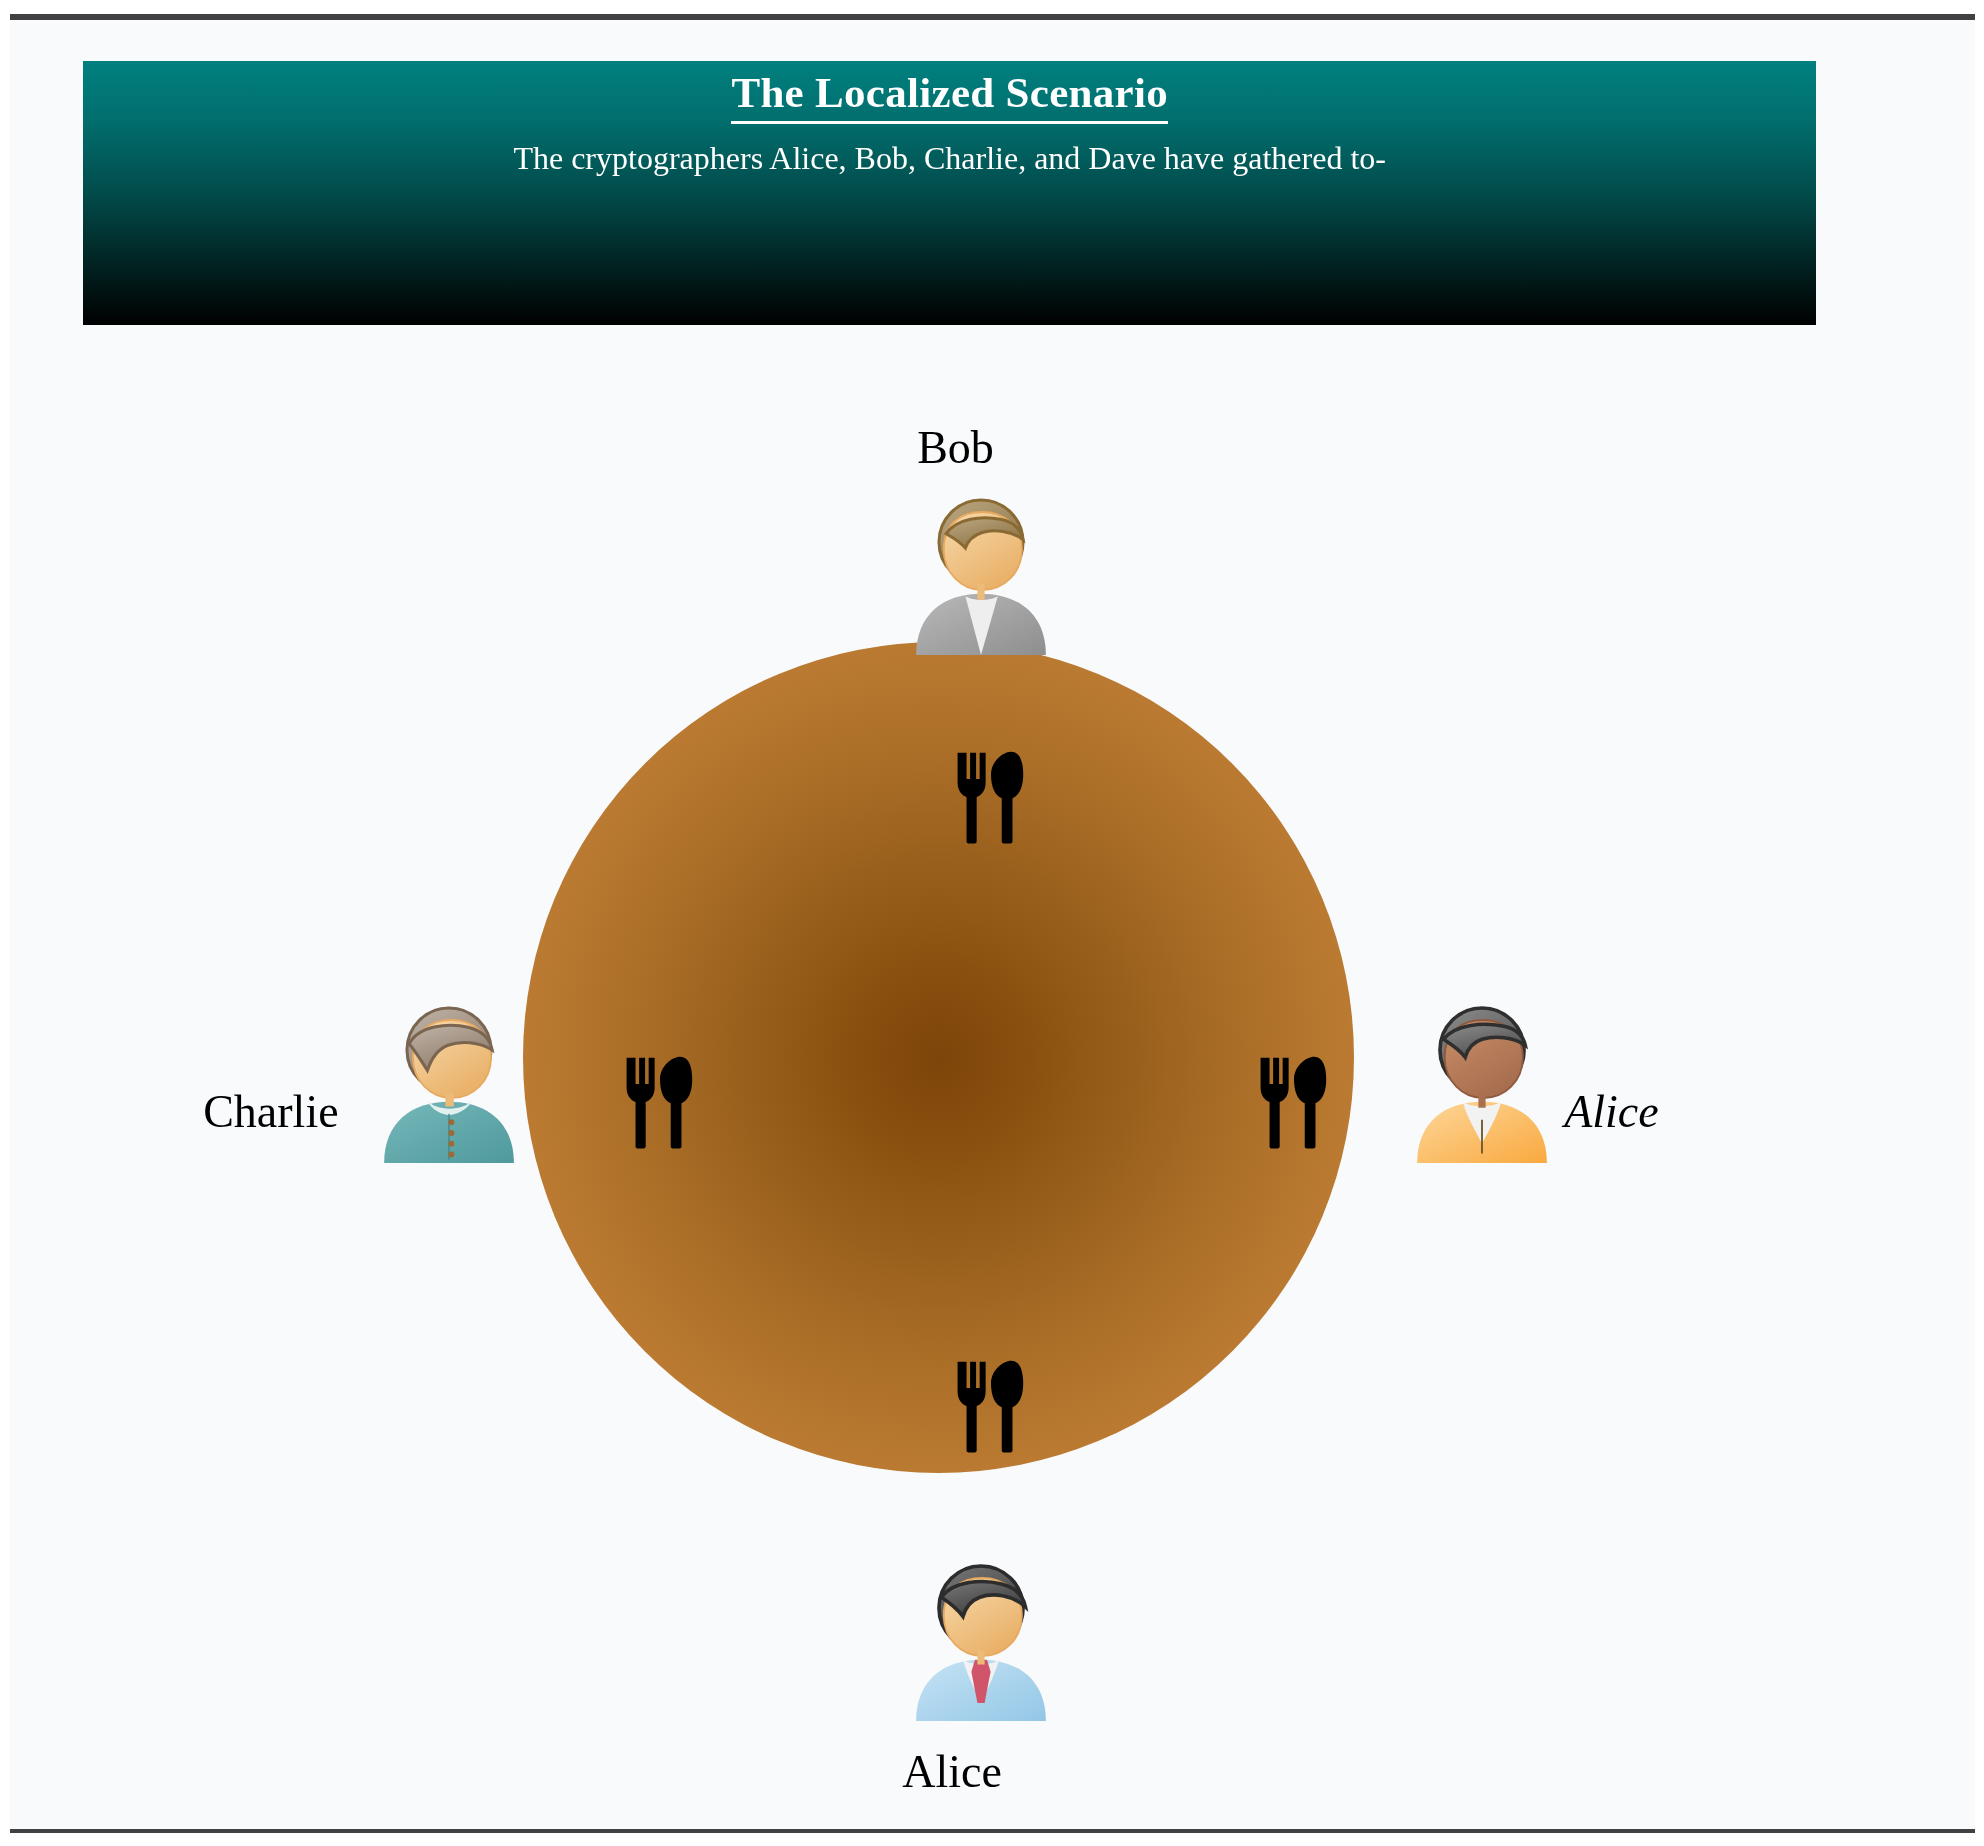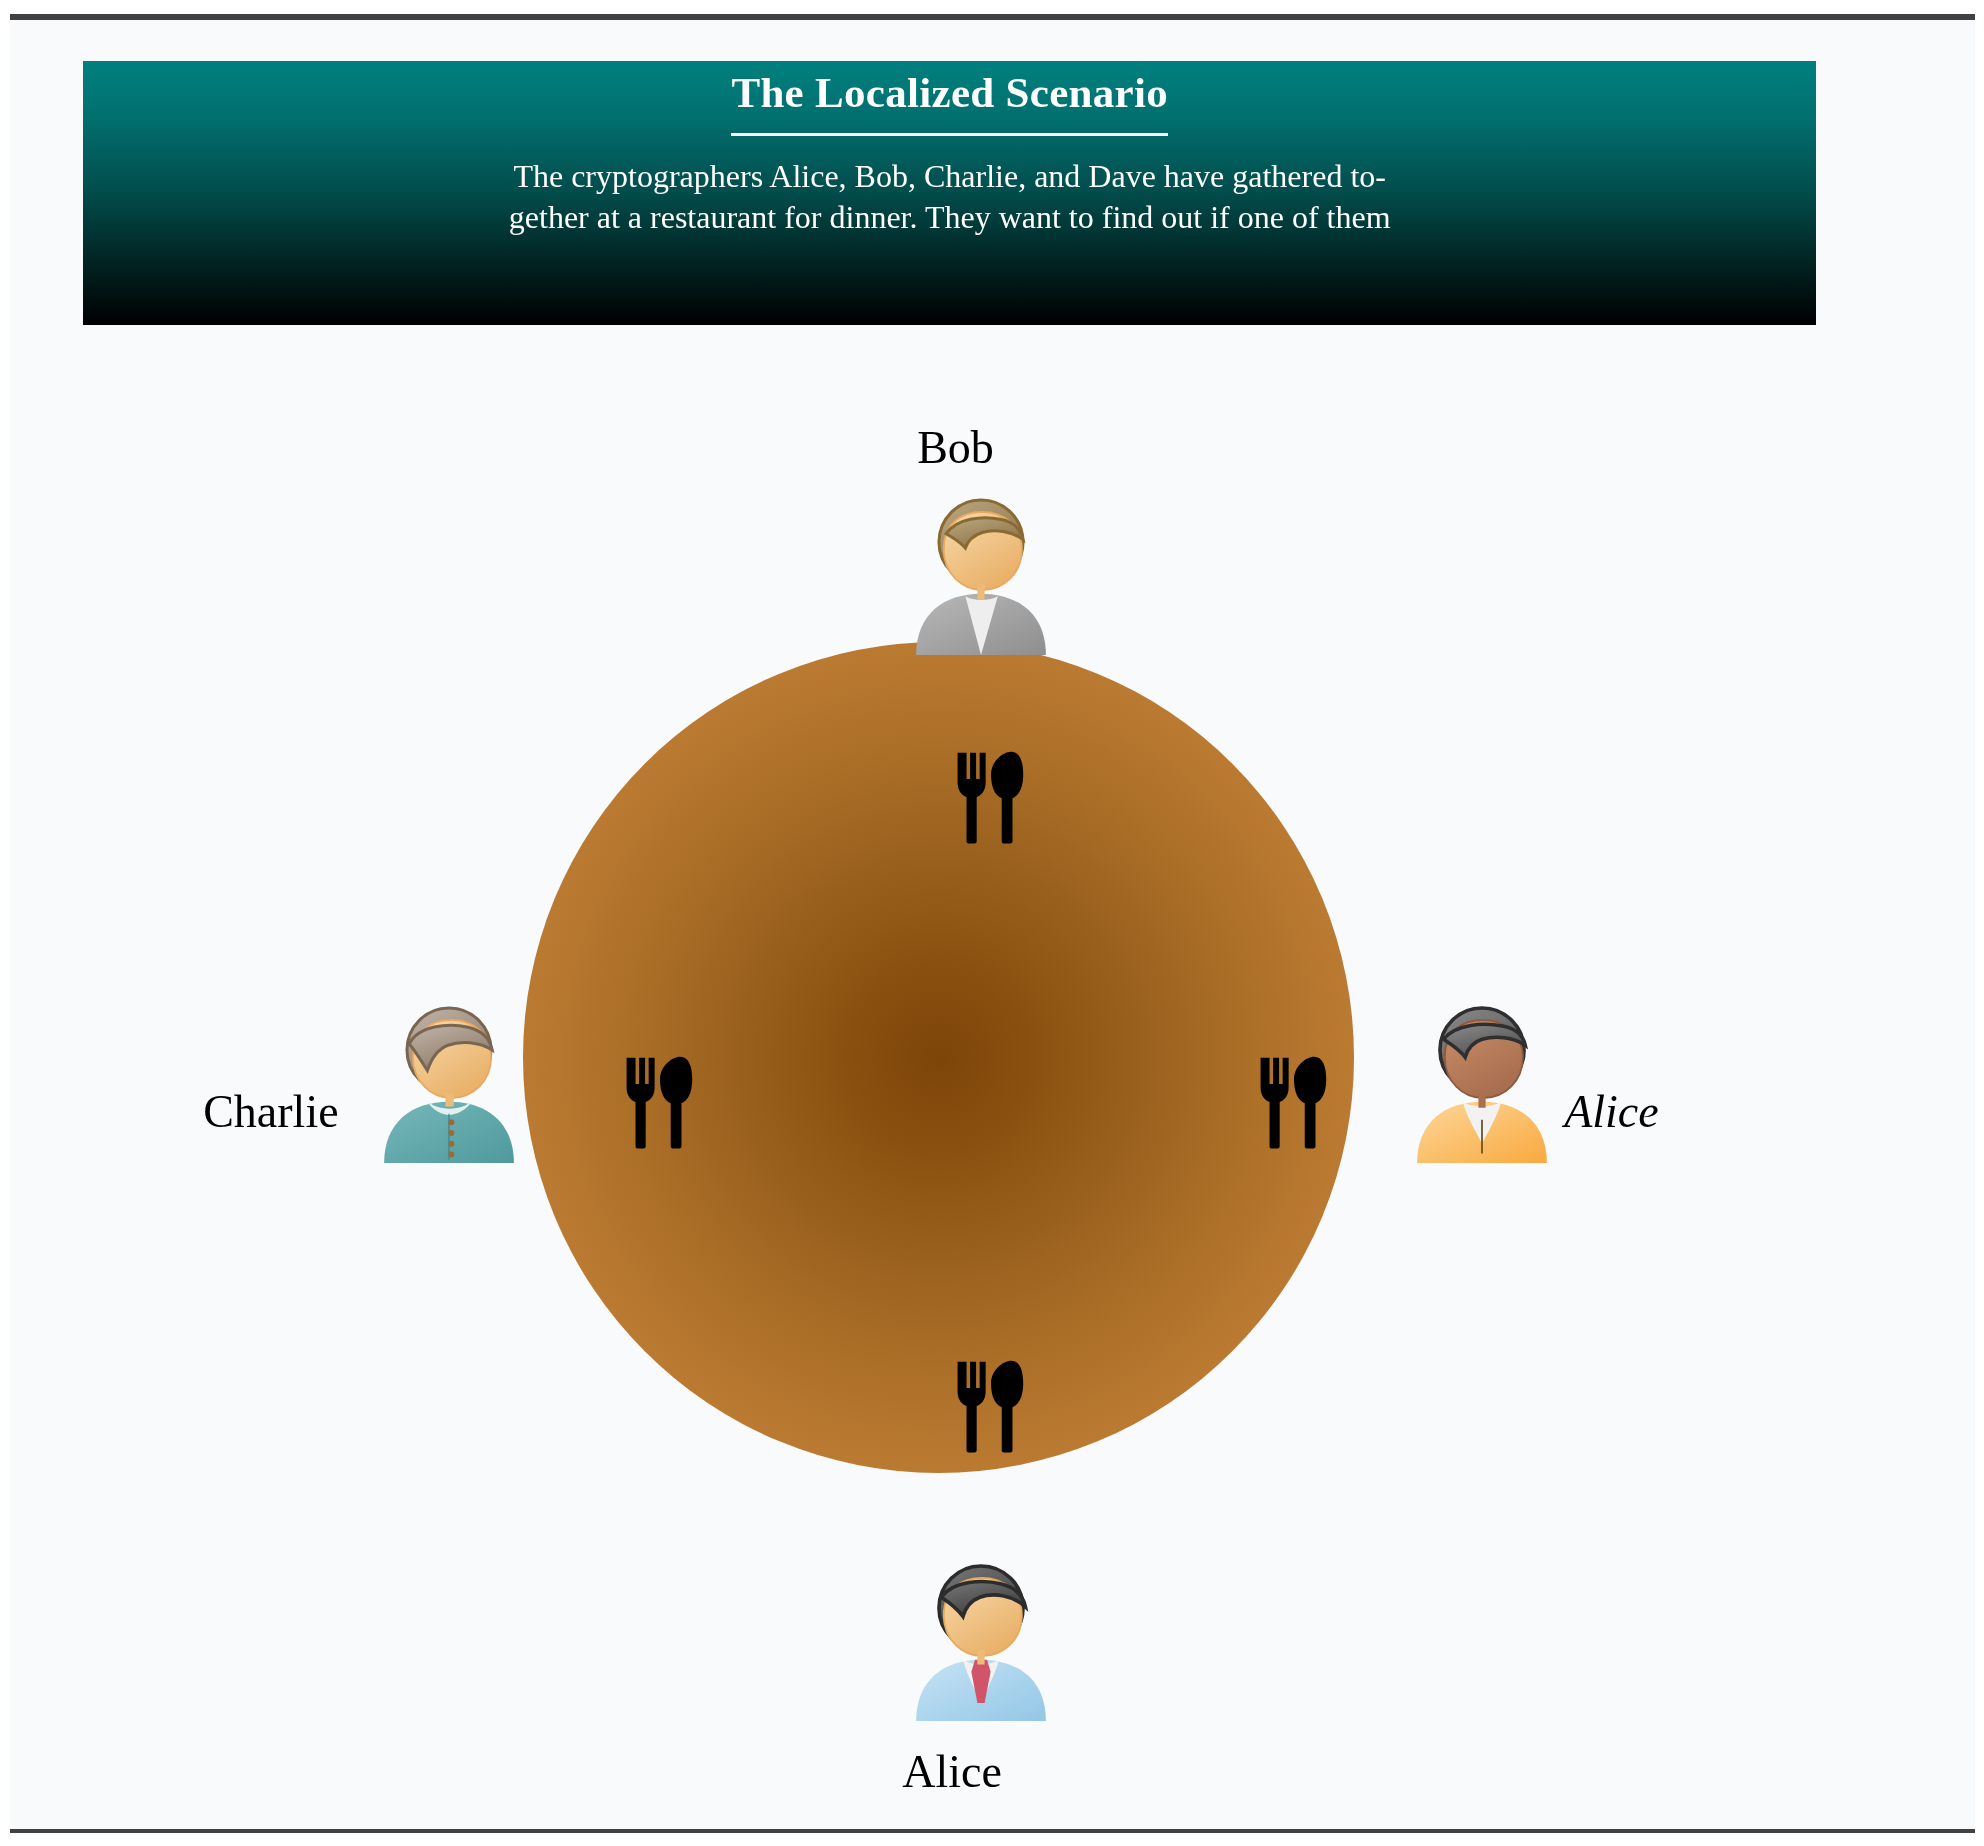--- a/index.html
+++ b/index.html
@@ -54,22 +54,22 @@
     text-align: center;
     color: #ffffff;
   }
   #banner-title {
     display: inline-block;
     font-size: 43px;
     font-weight: bold;
     line-height: 1.12;
     letter-spacing: 0.3px;
     border-bottom: 3.6px solid #ffffff;
-    padding-bottom: 15px;
-    margin-bottom: 20px;
+    padding-bottom: 3px;
+    margin-bottom: 14px;
     white-space: nowrap;
   }
   #banner-body {
     font-size: 32px;
     line-height: 1.30;
     text-align: center;
   }
   #banner-body .bline { display: block; white-space: nowrap; }
 
   
@@ -142,21 +142,20 @@
 
   <div class="rule" id="rule-top"></div>
   <div class="rule" id="rule-bottom"></div>
 
   <div id="canvas">
 
     <div id="banner">
       <div id="banner-title">The Localized Scenario</div>
       <div id="banner-body">
         <span class="bline">The cryptographers Alice, Bob, Charlie, and Dave have gathered to-</span>
-        <span class="bline">gether at a restaurant for dinner.  They want to find out if one of them</span>
       </div>
     </div>
 
     <div id="scene">
 
       <div id="table"></div>
 
       <div class="cutlery" id="cutlery-bob">
         <svg viewBox="0 0 124 156" xmlns="http://www.w3.org/2000/svg">
           <g fill="#000000">

